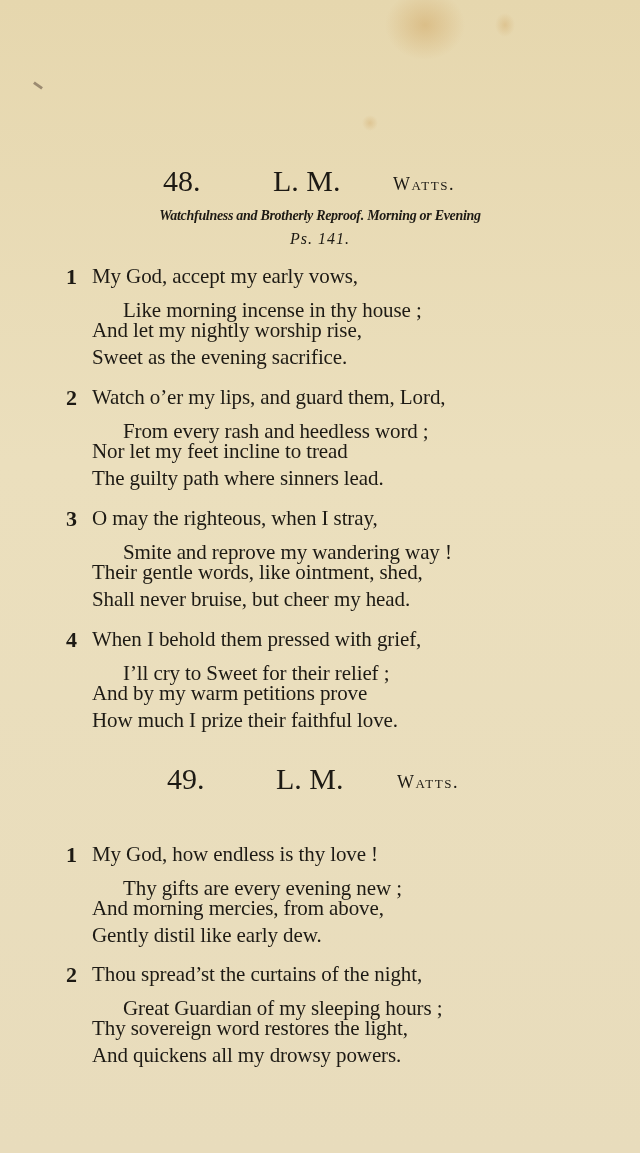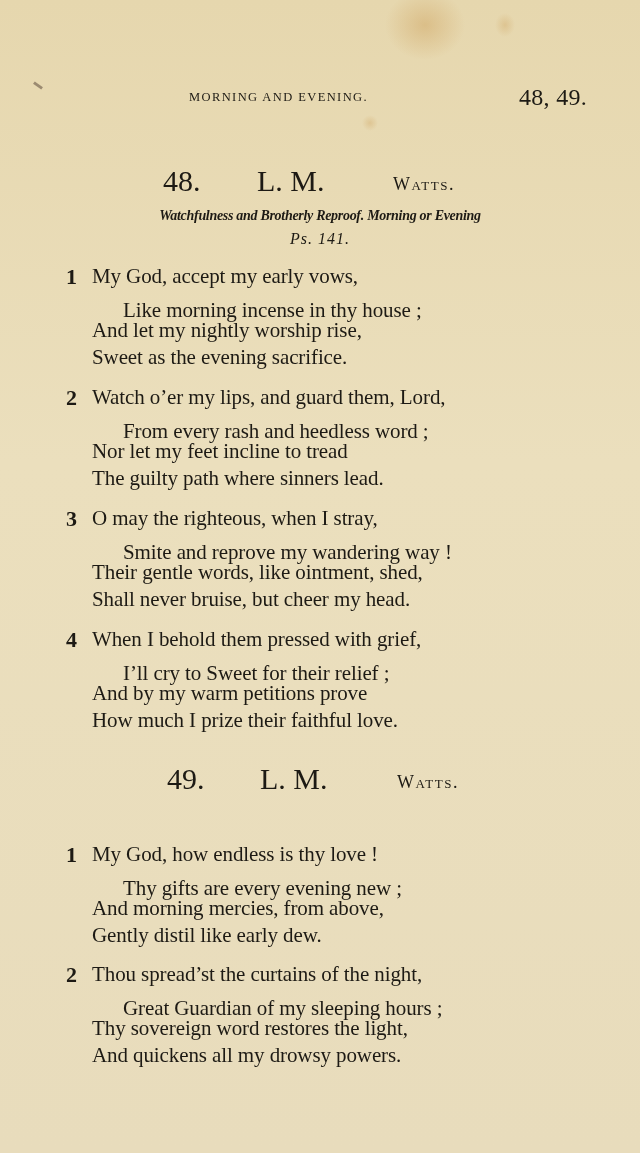--- a/index.html
+++ b/index.html
@@ -31,21 +31,21 @@
   }
   .smudge {
     position: absolute; left: 33px; top: 84px; width: 10px; height: 3px;
     background: #7a6a55; transform: rotate(35deg); opacity: 0.7;
   }
 
   .hymn-head {
     position: absolute; left: 0; width: 640px; height: 34px;
   }
   .hymn-number { position: absolute; font-size: 30px; }
-  .hymn-meter { position: absolute; font-size: 30px; }
+  .hymn-meter { position: absolute; font-size: 30px; margin-left: 16px; }
   .hymn-author {
     position: absolute; font-size: 18px; letter-spacing: 1.6px;
     font-variant: small-caps;
     margin-left: 10px;
   }
   .subtitle {
     position: absolute; left: 0; width: 640px; text-align: center;
     font-style: italic; font-size: 14px;
   }
   .subtitle-48 { font-weight: bold; letter-spacing: -0.3px; }
@@ -66,24 +66,20 @@
   .stanza .line.l2 { top: 54px; }
   .stanza .line.l3 { top: 81px; }
 </style>
 </head>
 <body>
 
 <div class="page">
 
   <div class="smudge"></div>
 
-  <div class="running-head">
-    <span class="running-title">MORNING AND EVENING.</span>
-    <span class="page-numbers">48, 49.</span>
-  </div>
 
   <div class="hymn-head" style="top:164px;">
     <span class="hymn-number" style="left:163px;">48.</span>
     <span class="hymn-meter" style="left:257px;">L. M.</span>
     <span class="hymn-author" style="left:383px; top:10px;">Watts.</span>
   </div>
   <div class="subtitle subtitle-48" style="top:208px;">Watchfulness and Brotherly Reproof.  Morning or Evening</div>
   <div class="psalm-ref" style="top:230px;">Ps. 141.</div>
 
   <div class="stanza" style="top:264px;">

